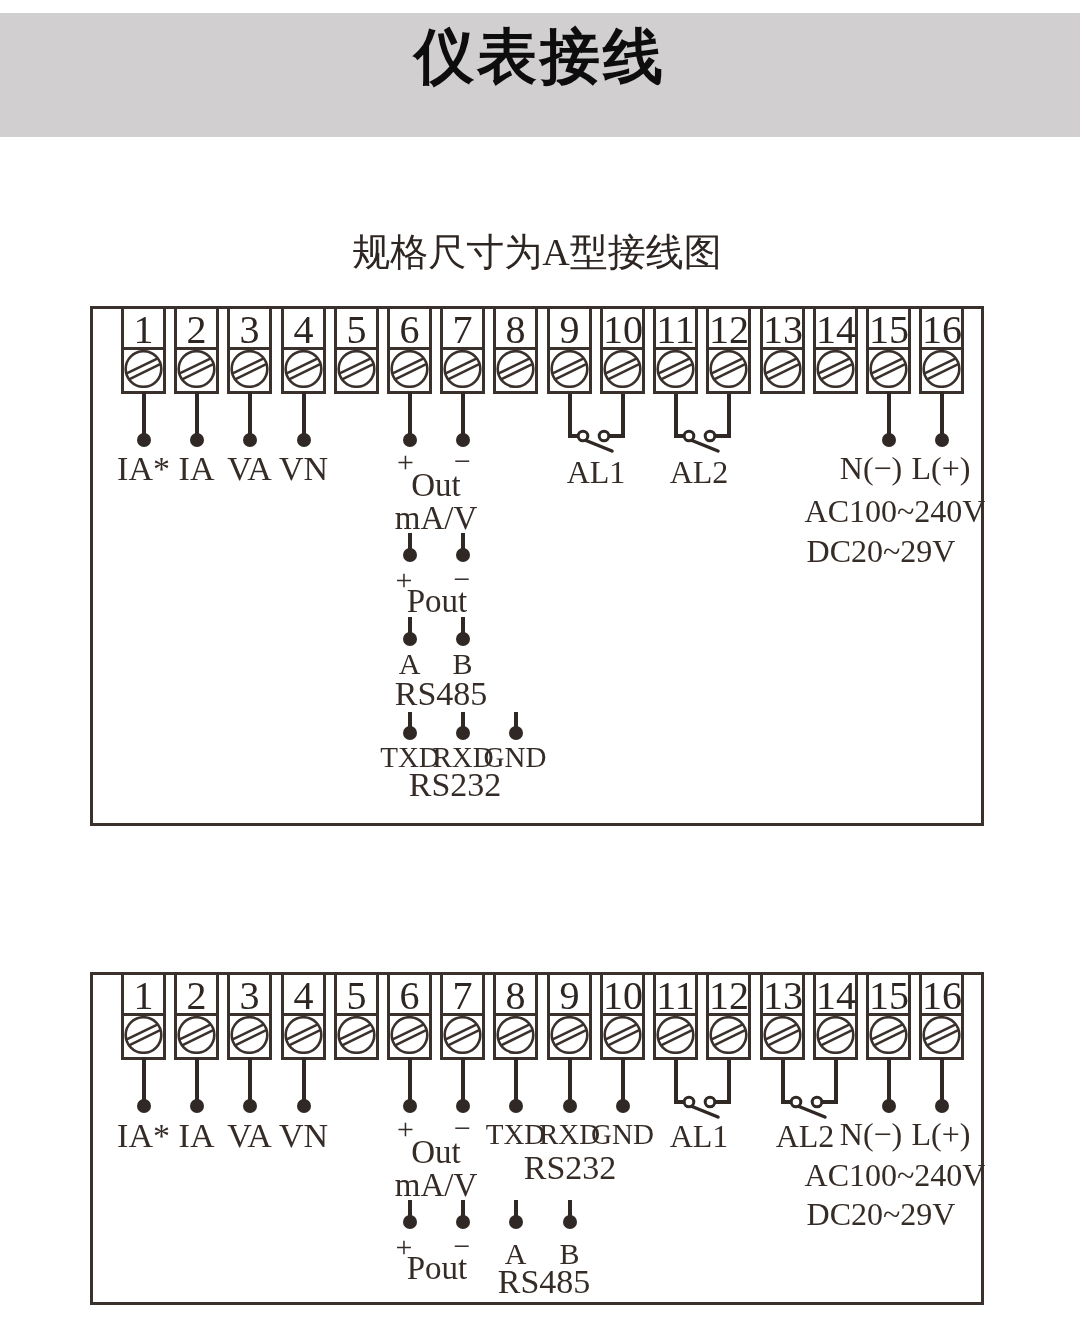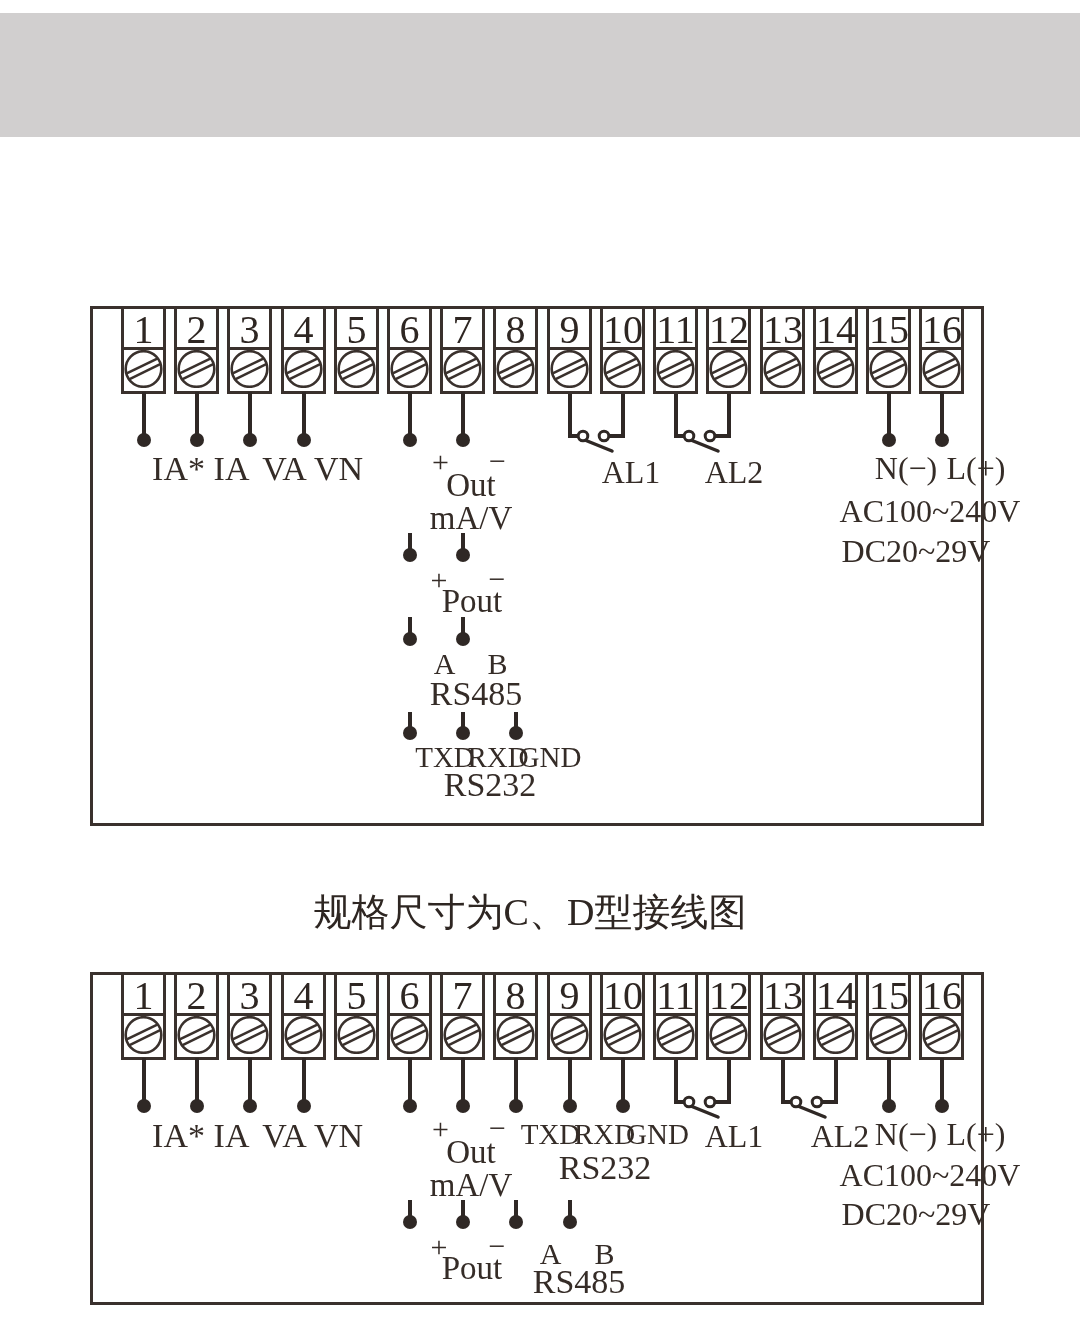--- a/index.html
+++ b/index.html
@@ -18,21 +18,21 @@
   
   .cell{position:absolute;top:0;width:45px;height:88px;border:3px solid #3a312d;box-sizing:border-box;background:#fff;}
   .cnum{height:41px;line-height:42px;font-size:40px;text-align:center;border-bottom:3px solid #3a312d;box-sizing:border-box;color:#2e2622;}
   .cscrew{height:38px;}
   .screw{display:block;width:39px;height:38px;}
   
   .wire{position:absolute;width:4px;background:#2f2825;}
   .dot{position:absolute;width:14px;height:14px;border-radius:50%;background:#2f2825;}
   .relay{position:absolute;width:59px;height:66px;}
   
-  .lb{position:absolute;transform:translateX(-50%);white-space:nowrap;line-height:1;color:#352c27;margin-left:35px;}
+  .lb{position:absolute;transform:translateX(-50%);white-space:nowrap;line-height:1;color:#352c27;}
   .f34{font-size:34px;}
   .f33{font-size:33px;}
   .f32{font-size:32px;}
   .f30{font-size:30px;}
   .f29{font-size:29px;}
   .defs{position:absolute;width:0;height:0;overflow:hidden;}
 </style>
 </head>
 <body>
 
@@ -49,22 +49,24 @@
       <circle cx="16" cy="42" r="4.8" stroke-width="3" fill="#ffffff"></circle>
       <circle cx="37" cy="42" r="4.8" stroke-width="3" fill="#ffffff"></circle>
       <line x1="19" y1="46.5" x2="45" y2="57" stroke-width="3.5" stroke-linecap="round"></line>
     </g>
   </defs>
 </svg>
 
 <div class="page">
 
   <header class="banner">
+    <div class="banner-title">仪表接线</div>
   </header>
 
+  <div class="dtitle" style="left:537px;top:233px;">规格尺寸为A型接线图</div>
 
   <section class="diagram" style="top:306px;height:520px;">
     <div class="dbox" style="height:520px;"></div>
 
     <div class="cell" style="left:121px;">
         <div class="cnum">1</div>
         <div class="cscrew">
           <svg class="screw" viewBox="0 0 39 38">
             <use href="#screw-sym"></use>
           </svg>
@@ -254,21 +256,20 @@
 
     <div class="lb f32" style="left:596px;top:150px;">AL1</div>
     <div class="lb f32" style="left:699px;top:150px;">AL2</div>
 
     <div class="lb f32" style="left:871px;top:146px;">N(−)</div>
     <div class="lb f32" style="left:941px;top:146px;">L(+)</div>
     <div class="lb f32" style="left:895px;top:189px;">AC100~240V</div>
     <div class="lb f32" style="left:881px;top:229px;">DC20~29V</div>
   </section>
 
-  <div class="dtitle" style="left:530px;top:893px;">规格尺寸为C、D型接线图</div>
 
   <section class="diagram" style="top:972px;height:333px;">
     <div class="dbox" style="height:333px;"></div>
 
     <div class="cell" style="left:121px;">
         <div class="cnum">1</div>
         <div class="cscrew">
           <svg class="screw" viewBox="0 0 39 38">
             <use href="#screw-sym"></use>
           </svg>

